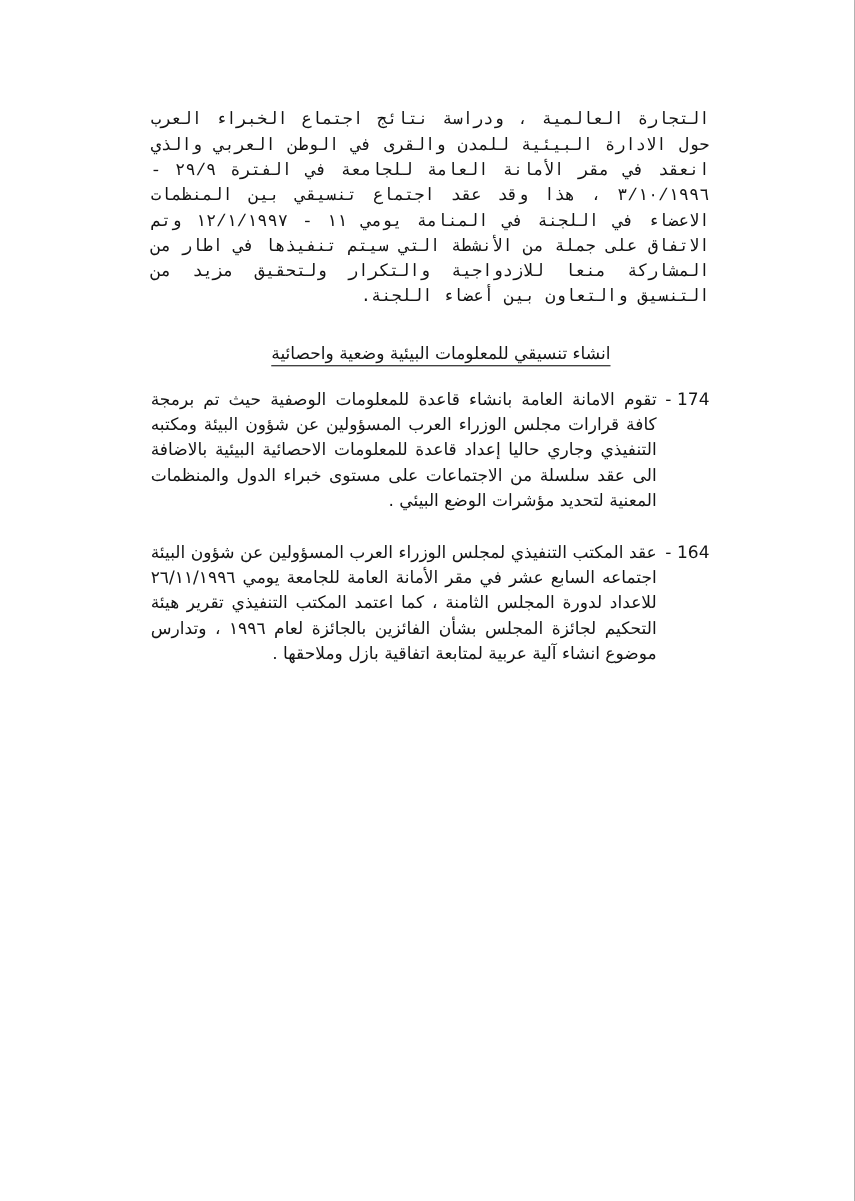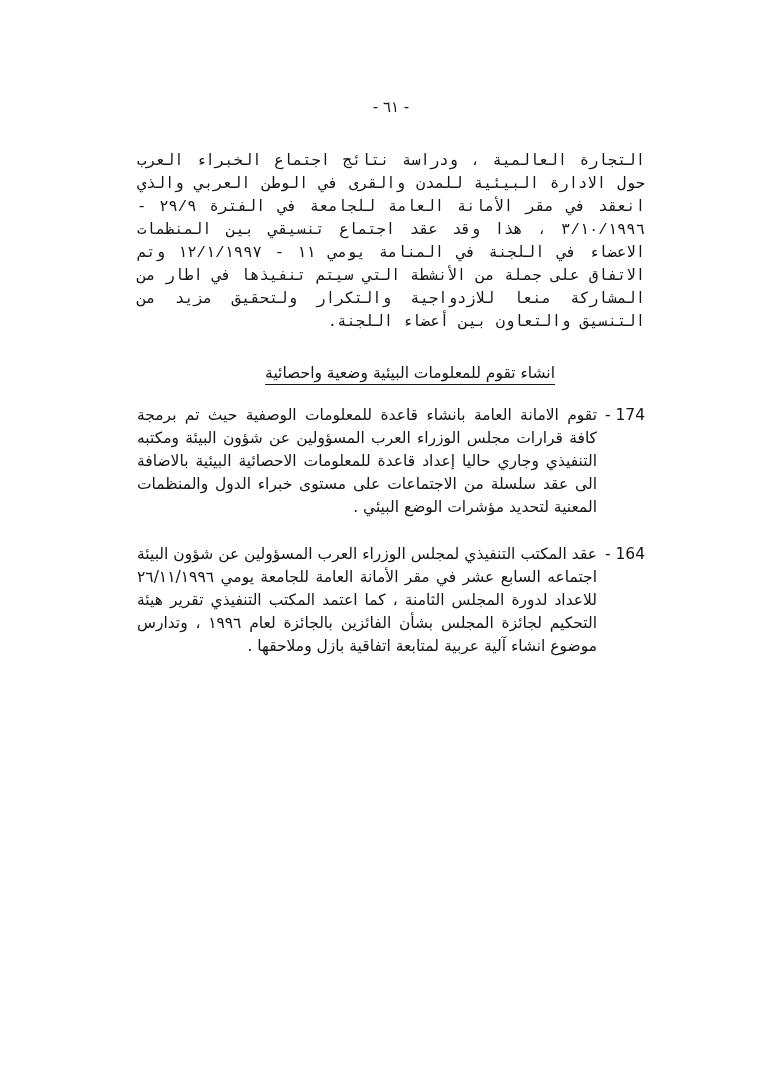--- a/index.html
+++ b/index.html
@@ -70,26 +70,25 @@
     display: inline;
   }
 </style>
 </head>
 <body>
 
 <div class="page" lang="ar">
 
   <div class="content">
 
-    <div class="page-number">- ٦١ -</div>
 
     <p class="para">التجارة العالمية ، ودراسة نتائج اجتماع الخبراء العرب حول الادارة البيئية للمدن والقرى في الوطن العربي والذي انعقد في مقر الأمانة العامة للجامعة في الفترة ٢٩/٩ - ٣/١٠/١٩٩٦ ، هذا وقد عقد اجتماع تنسيقي بين المنظمات الاعضاء في اللجنة في المنامة يومي ١١ - ١٢/١/١٩٩٧ وتم الاتفاق على جملة من الأنشطة التي سيتم تنفيذها في اطار من المشاركة منعا للازدواجية والتكرار ولتحقيق مزيد من التنسيق والتعاون بين أعضاء اللجنة.</p>
 
     <div>
-      <h3 class="section-heading">انشاء تقوم للمعلومات البيئية وضعية واحصائية</h3>
+      <h3 class="section-heading">انشاء تنسيقي للمعلومات البيئية وضعية واحصائية</h3>
 
       <div class="numbered-item">
         <span class="item-number">174 -</span>
         <p class="item-body">تقوم الامانة العامة بانشاء قاعدة للمعلومات الوصفية حيث تم برمجة كافة قرارات مجلس الوزراء العرب المسؤولين عن شؤون البيئة ومكتبه التنفيذي وجاري حاليا إعداد قاعدة للمعلومات الاحصائية البيئية بالاضافة الى عقد سلسلة من الاجتماعات على مستوى خبراء الدول والمنظمات المعنية لتحديد مؤشرات الوضع البيئي .</p>
       </div>
     </div>
 
     <div>
 
       <div class="numbered-item">

